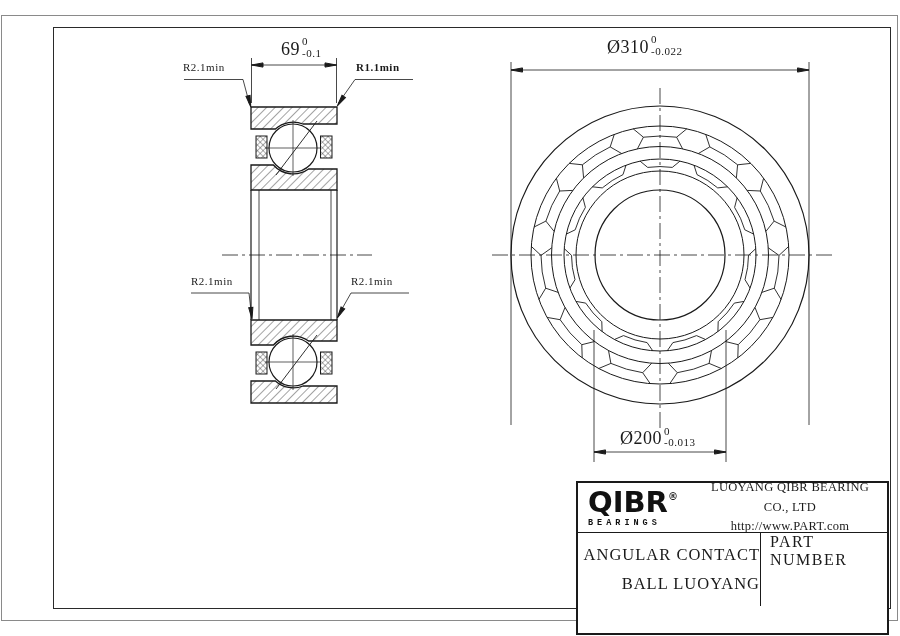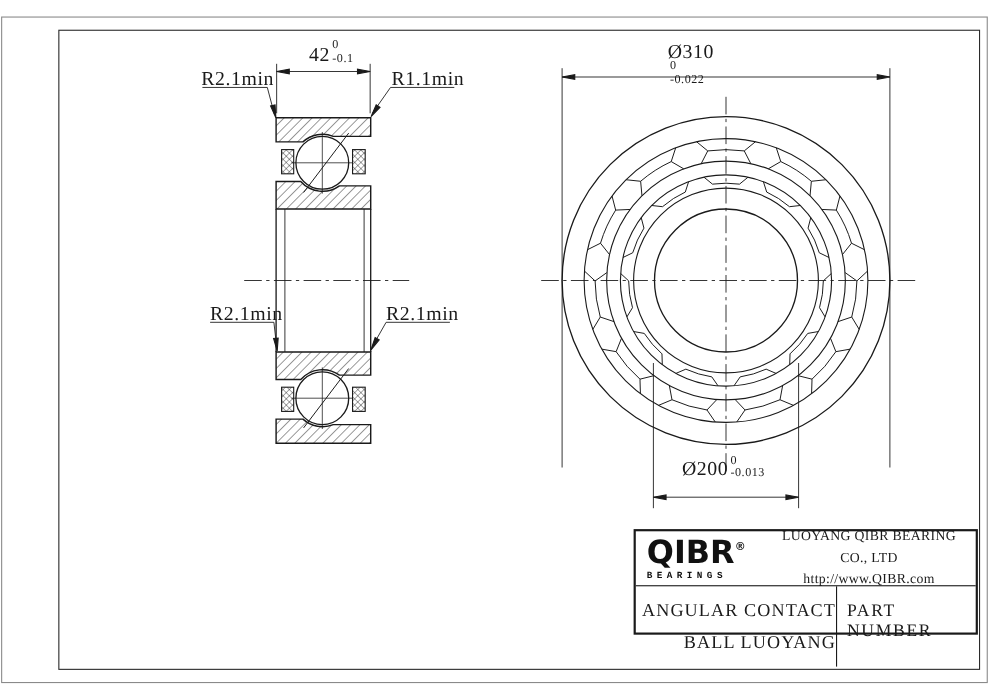--- a/index.html
+++ b/index.html
@@ -5,43 +5,43 @@
   html,body{margin:0;padding:0;}
   body{
     width:900px;height:636px;position:relative;background:#ffffff;
     font-family:"Liberation Serif", serif;color:#1a1a1a;overflow:hidden;
   }
   #outer-border{position:absolute;left:1px;top:15px;width:895px;height:604px;
     border:1px solid #8a8a8a;}
   #inner-frame{position:absolute;left:53px;top:27px;width:836px;height:580px;
     border:1.5px solid #2a2a2a;}
   svg{position:absolute;left:0;top:0;}
-  .lbl{position:absolute;font-size:18px;letter-spacing:0.5px;white-space:nowrap;}
+  .lbl{position:absolute;font-size:11px;letter-spacing:0.5px;white-space:nowrap;}
   .dim{position:absolute;display:flex;align-items:flex-start;white-space:nowrap;
     font-size:18px;letter-spacing:0.5px;}
   .dim .tol{display:flex;flex-direction:column;font-size:11px;line-height:1.05;
     margin-left:2px;margin-top:-3px;}
   
-  #title-block{position:absolute;left:576px;top:481px;width:313px;height:96px;
+  #title-block{position:absolute;left:576px;top:481px;width:313px;height:154px;
     border:2px solid #1a1a1a;box-sizing:border-box;background:#fff;}
   .tb-top{height:49px;border-bottom:1.5px solid #1a1a1a;display:flex;align-items:center;}
   .tb-logo{width:122px;padding-left:10px;line-height:1;}
   .tb-logo-main{font-family:"DejaVu Sans",sans-serif;font-weight:800;font-size:29px;
     letter-spacing:0px;color:#111;}
   .tb-logo-reg{font-family:"DejaVu Sans",sans-serif;font-size:10px;font-weight:700;
     vertical-align:12px;}
   .tb-logo-sub{font-family:Liberation Mono, monospace;font-weight:700;font-size:8.5px;
     letter-spacing:4px;margin-top:2px;color:#111;}
   .tb-co{flex:1;text-align:center;font-size:12.5px;line-height:1.55;letter-spacing:0.3px;
     padding-right:17px;}
   .tb-bottom{display:flex;height:73px;}
   .tb-product{width:183px;border-right:1.5px solid #1a1a1a;box-sizing:border-box;
     display:flex;flex-direction:column;justify-content:center;align-items:flex-end;
     font-size:16.5px;line-height:1.75;letter-spacing:1px;}
-  .tb-part{flex:1;display:flex;flex-direction:column;justify-content:center;
+  .tb-part{flex:1;display:flex;flex-direction:row;justify-content:center;
     padding-left:9px;box-sizing:border-box;}
   .tb-part-label{font-size:16px;letter-spacing:1.5px;margin-bottom:10px;}
   .tb-part-number{font-size:14px;letter-spacing:0px;white-space:nowrap;}
 </style>
 </head>
 <body>
 
 <div id="outer-border"></div>
 <div id="inner-frame"></div>
 
@@ -144,59 +144,59 @@
       <line x1="594" y1="330" x2="594" y2="462"></line>
       <line x1="726" y1="330" x2="726" y2="462"></line>
       <line x1="594" y1="452" x2="726" y2="452"></line>
     </g>
     <use href="#arr" transform="translate(594,452) rotate(180)"></use>
     <use href="#arr" transform="translate(726,452)"></use>
   </g>
 </svg>
 
 <div class="dim" style="left:281px;top:39px;">
-  <span>42</span>
+  <span>69</span>
   <span class="tol">
     <span>0</span>
     <span>-0.1</span>
   </span>
 </div>
 
 <div class="lbl" style="left:183px;top:61px;">R2.1min</div>
-<div class="lbl" style="left:356px;top:61px;">R1.1min</div>
+<div class="lbl" style="left:356px;top:61px;font-weight:bold;">R1.1min</div>
 <div class="lbl" style="left:191px;top:275px;">R2.1min</div>
 <div class="lbl" style="left:351px;top:275px;">R2.1min</div>
 
-<div class="dim" style="left:607px;top:37px;flex-direction:column;">
+<div class="dim" style="left:607px;top:37px;">
   <span>Ø310</span>
   <span class="tol">
     <span>0</span>
     <span>-0.022</span>
   </span>
 </div>
 
-<div class="dim" style="left:620px;top:416px;align-items:flex-end;">
+<div class="dim" style="left:620px;top:428px;align-items:flex-end;">
   <span>Ø200</span>
   <span class="tol">
     <span>0</span>
     <span>-0.013</span>
   </span>
 </div>
 
 <div id="title-block">
   <div class="tb-top">
     <div class="tb-logo">
       <div>
         <span class="tb-logo-main">QIBR</span><span class="tb-logo-reg">®</span>
       </div>
       <div class="tb-logo-sub">BEARINGS</div>
     </div>
     <div class="tb-co">
       <div>LUOYANG QIBR BEARING CO., LTD</div>
-      <div>http://www.QIBR.com</div>
+      <div>http://www.PART.com</div>
     </div>
   </div>
   <div class="tb-bottom">
     <div class="tb-product">
       <div>ANGULAR CONTACT</div>
       <div>BALL LUOYANG</div>
     </div>
     <div class="tb-part">
       <div class="tb-part-label">PART NUMBER</div>
     </div>

